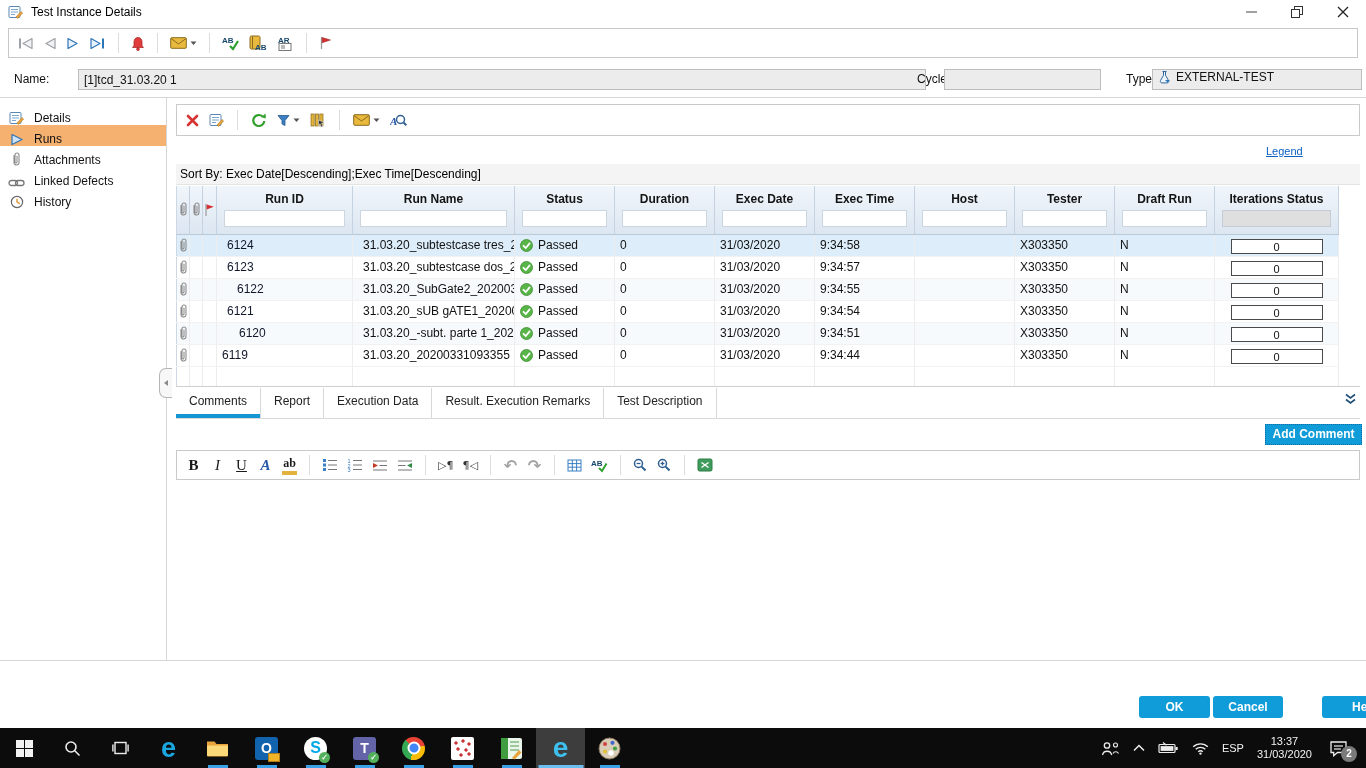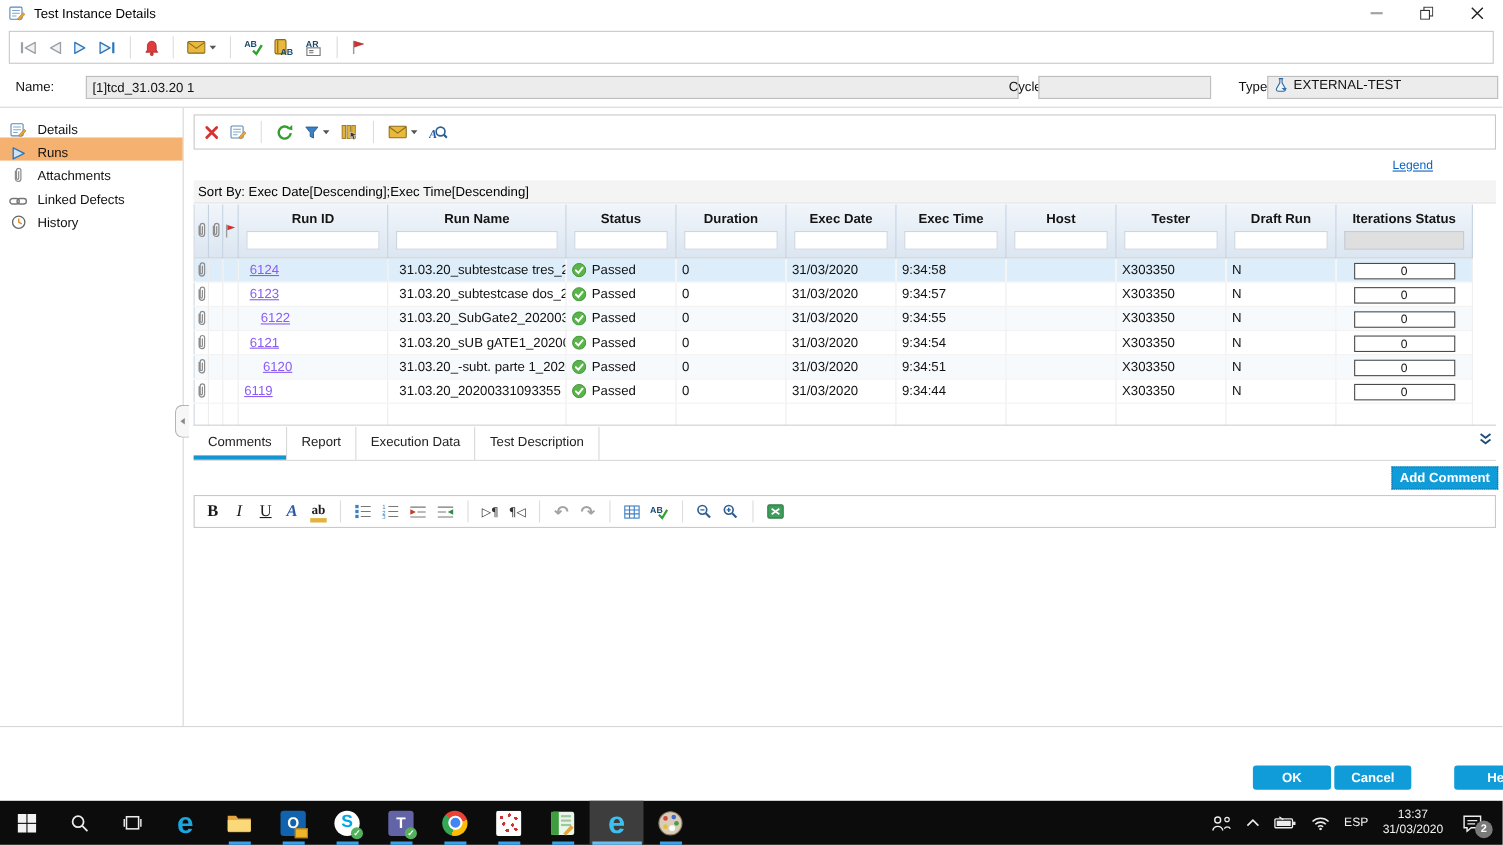--- a/index.html
+++ b/index.html
@@ -52,21 +52,21 @@
 .hfilter{display:block;margin:0 7px;height:17px;width:calc(100% - 14px);background:#fff;border:1px solid #ccd6e0;
   font-family:"Liberation Sans",sans-serif;font-size:11px;padding:0 3px}
 .hfilter.disabled{background:#dfdfdf;border-color:#c4cdd6}
 .runs-table td{height:21px;line-height:21px;border-right:1px solid #ededed;border-bottom:1px solid #f2f2f2;
   padding:0 5px;white-space:nowrap;overflow:hidden;font-size:12px;color:#111}
 .runs-table td.icon-col{padding:0;text-align:center}
 .runs-table td.icon-col>*{margin:0 auto}
 tr.selected td{background:#ddeefa}
 tr.alt td{background:#f7fafc}
 tr.empty td{background:#fff;border-bottom:none}
-a.run-link{color:#8b5cf6;text-decoration:underline;cursor:pointer}
+a.run-link{color:#0f172a;cursor:pointer}
 .cell-flex{display:flex;align-items:center;gap:5px;height:21px}
 .iterbox{width:92px;height:15px;border:1px solid #4a4a4a;background:#fff;margin:2px auto 0;
   text-align:center;font-size:11px;line-height:14px}
 
 
 .split-handle{position:absolute;left:159px;top:368px;width:13px;height:30px;background:#f7f7f7;
   border:1px solid #b5b5b5;border-right:none;border-radius:7px 0 0 7px;display:flex;align-items:center;justify-content:center}
 .split-arrow{width:0;height:0;border-top:3px solid transparent;border-bottom:3px solid transparent;border-right:4px solid #8a8a8a}
 .pane-divider{position:absolute;left:176px;top:386px;width:1184px;height:1px;background:#cfcfcf}
 
@@ -693,20 +693,21 @@
 
 <div class="split-handle">
   <span class="split-arrow"></span>
 </div>
 <div class="pane-divider"></div>
 
 <div class="tabs">
   <div class="tab active">Comments</div>
   <div class="tab">Report</div>
   <div class="tab">Execution Data</div>
+  <div class="tab">Result. Execution Remarks</div>
   <div class="tab">Test Description</div>
 </div>
 <span class="tabs-chevron">
   <svg width="13" height="12">
       <path d="M2 1.5 L6.5 5 L11 1.5 M2 6.5 L6.5 10 L11 6.5" stroke="#1f4e79" stroke-width="1.6" fill="none"></path>
     </svg>
 </span>
 <div class="tabs-line"></div>
 
 <div class="add-comment">Add Comment</div>

